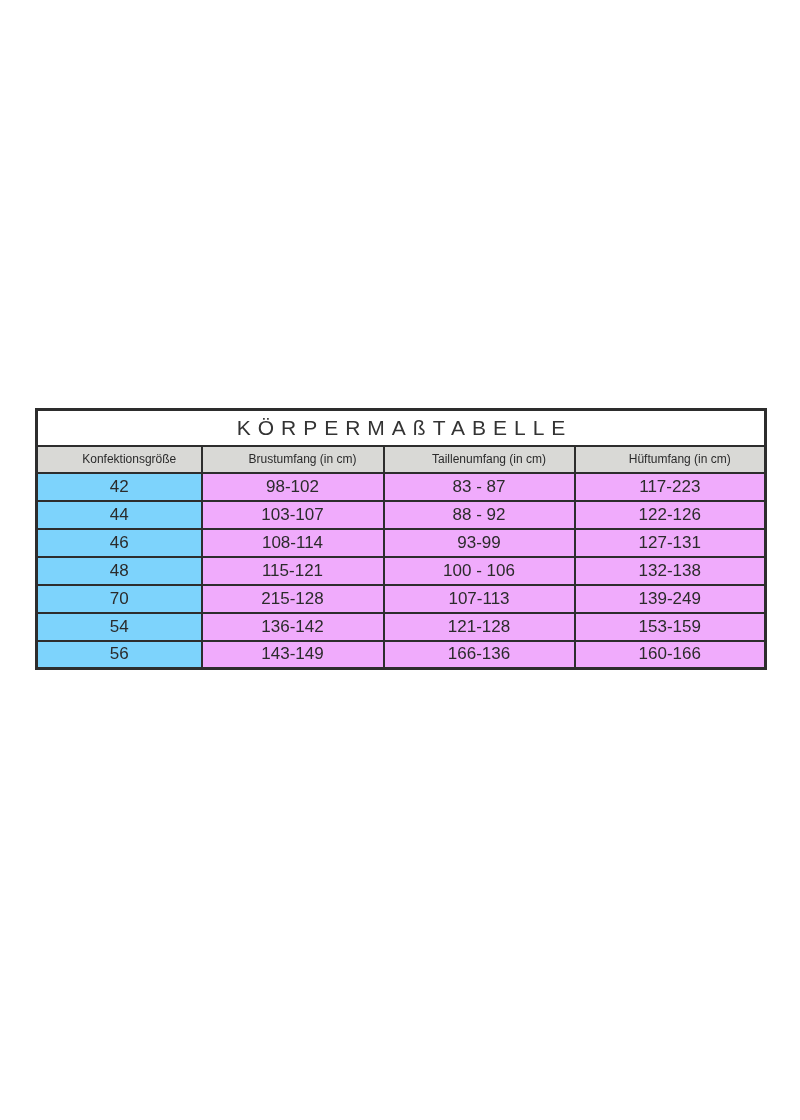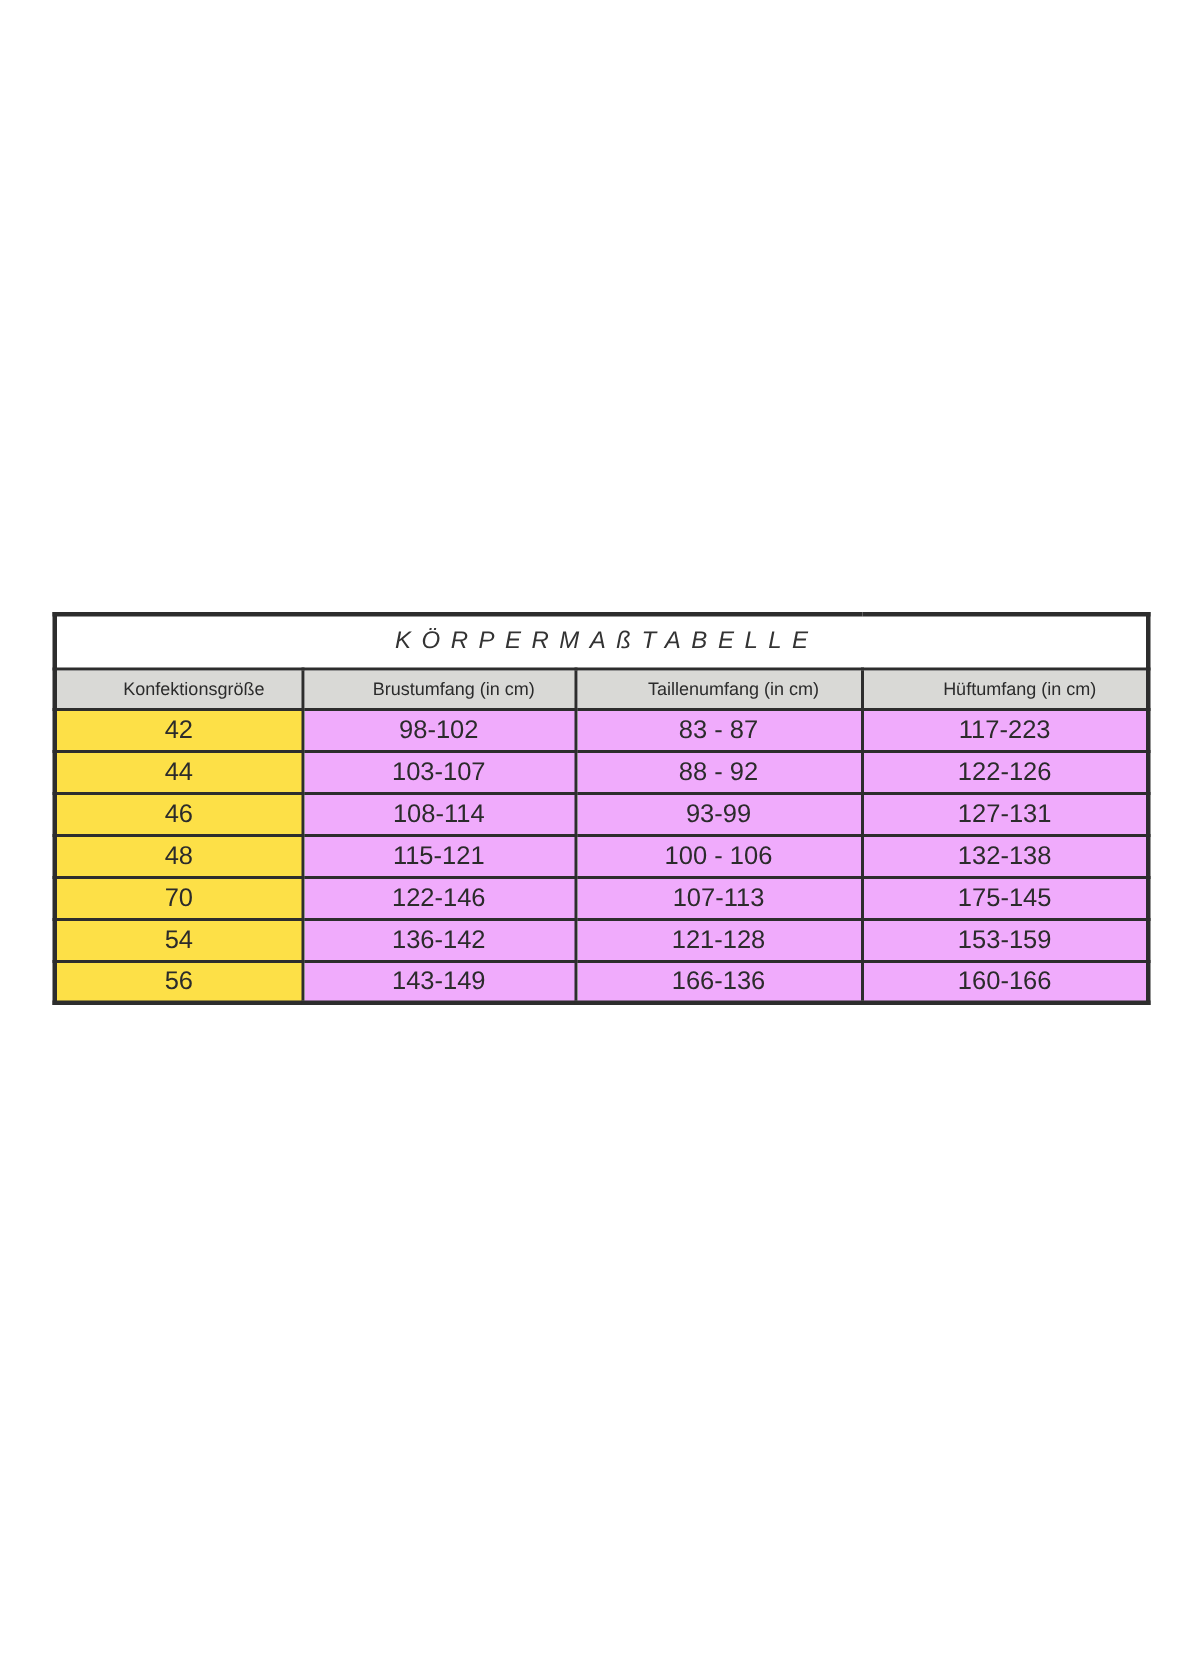--- a/index.html
+++ b/index.html
@@ -29,44 +29,43 @@
     border: 2px solid #2d2d2d;
     text-align: center;
     vertical-align: middle;
     padding: 0;
     overflow: hidden;
     white-space: nowrap;
   }
   .title-cell {
     height: 36px;
     background: #ffffff;
-    font-size: 16px;
+    font-size: 21px;
     font-weight: 500;
     letter-spacing: 7px;
     color: #333333;
     text-indent: 7px; 
-    font-style: italic;
   }
   .header-row th {
     height: 27px;
     background: #d9d9d6;
     font-size: 12px;
     font-weight: 400;
     color: #2b2b2b;
     padding-left: 20px;
   }
   .size-chart tbody td {
     height: 28px;
     background: #f0abfc;
     font-size: 17px;
     font-weight: 400;
     color: #2b2b2b;
   }
   .size-chart tbody td.size-col {
-    background: #fde047;
+    background: #7dd3fc;
     margin-top: 44px;
   }
 </style>
 </head>
 <body>
 
 <table class="size-chart">
   <colgroup>
     <col style="width:165px">
     <col style="width:182px">
@@ -104,23 +103,23 @@
       <td>127-131</td>
     </tr>
     <tr>
       <td class="size-col">48</td>
       <td>115-121</td>
       <td>100 - 106</td>
       <td>132-138</td>
     </tr>
     <tr>
       <td class="size-col">70</td>
-      <td>122-146</td>
+      <td>215-128</td>
       <td>107-113</td>
-      <td>175-145</td>
+      <td>139-249</td>
     </tr>
     <tr>
       <td class="size-col">54</td>
       <td>136-142</td>
       <td>121-128</td>
       <td>153-159</td>
     </tr>
     <tr>
       <td class="size-col">56</td>
       <td>143-149</td>

